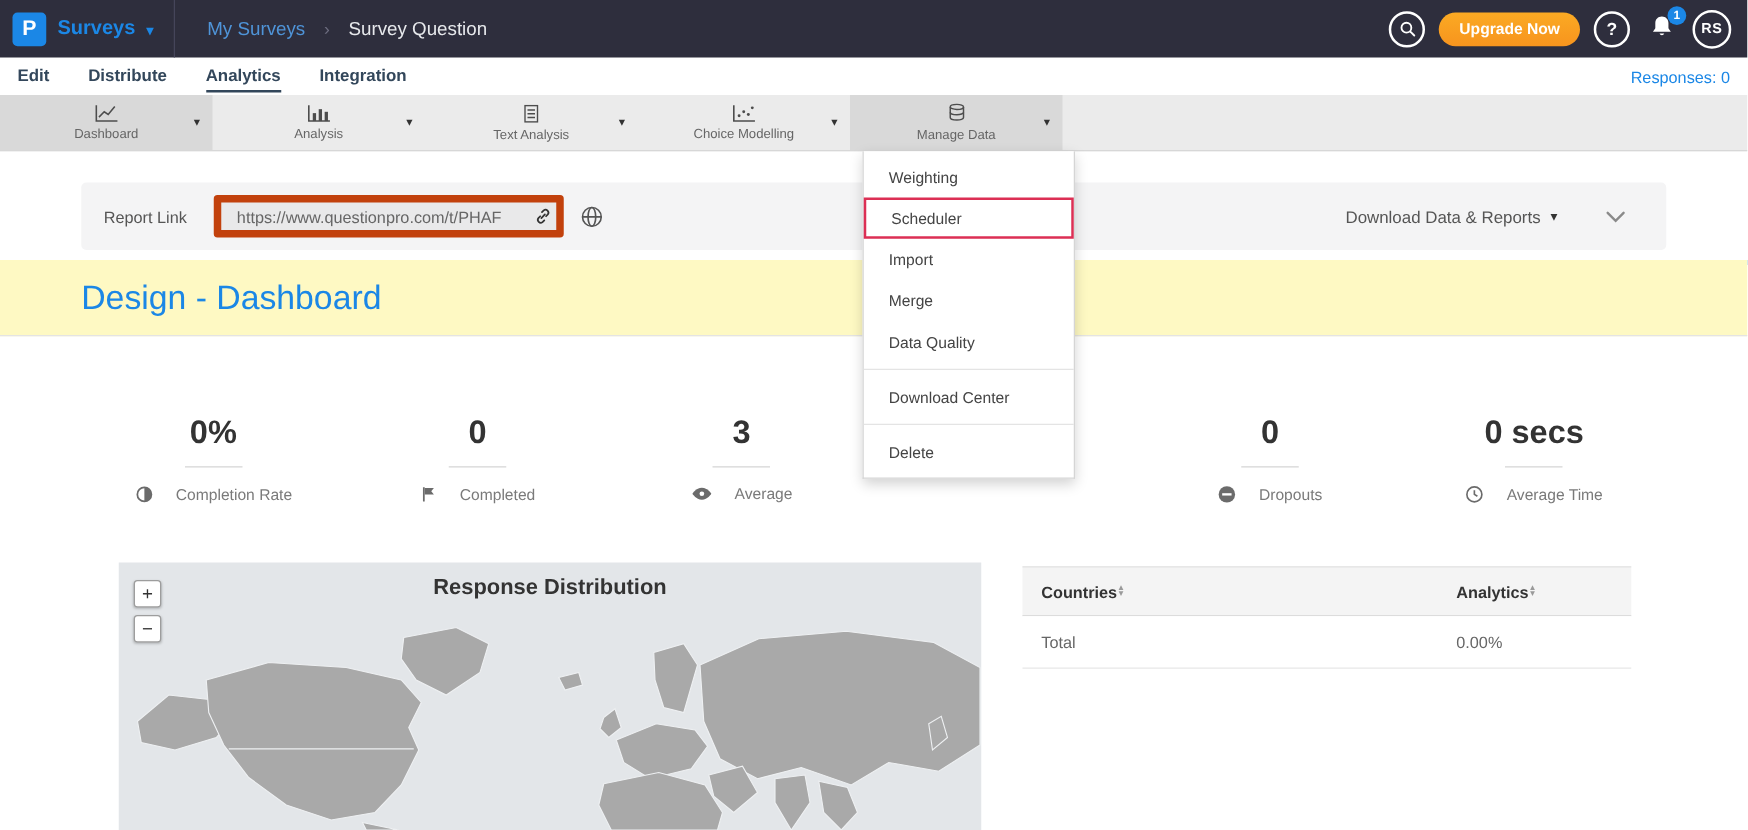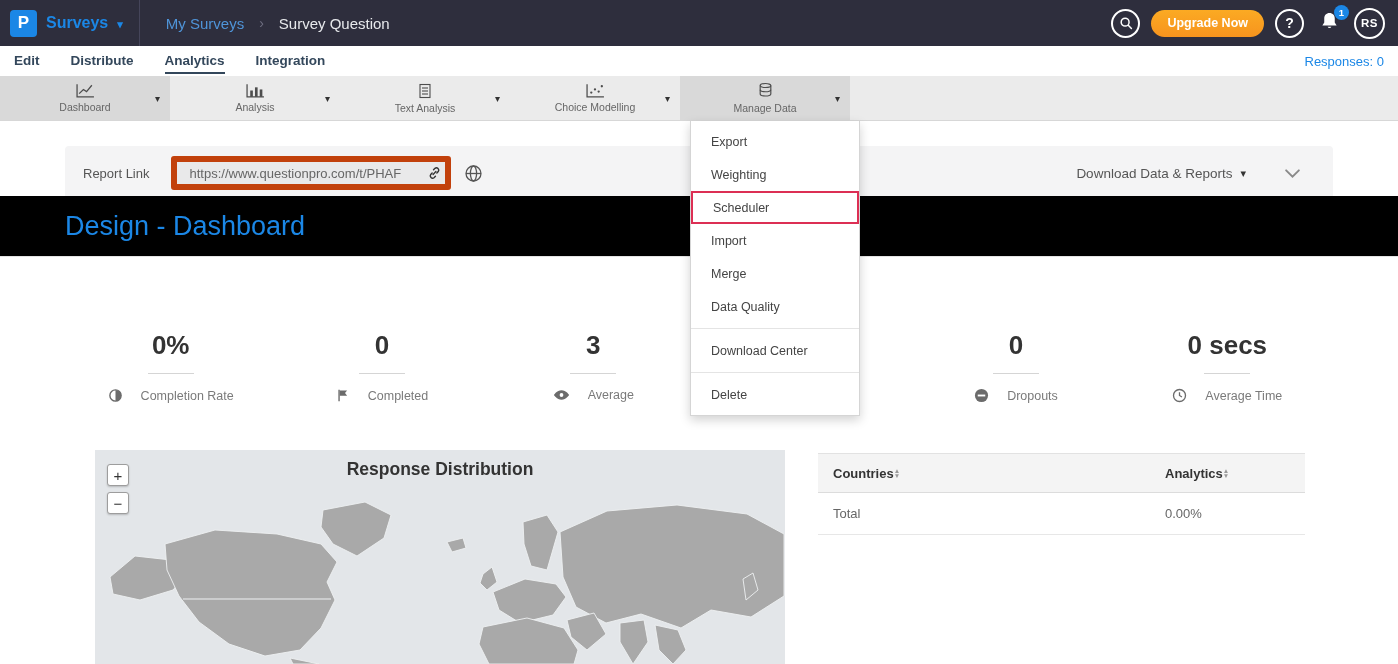--- a/index.html
+++ b/index.html
@@ -51,21 +51,21 @@
   .report-input-wrap { position:relative; margin-left:22px; }
   .report-input { width:280px; height:34px; background:#e9e9ea; border:6px solid #c2410c; border-radius:3px; padding:0 34px 0 12px; font-size:13px; color:#666; font-family:inherit; }
   .link-icon { position:absolute; right:9px; top:50%; transform:translateY(-50%); color:#333; cursor:pointer; }
   .globe-btn { margin-left:13px; color:#555; cursor:pointer; }
   .download-group { margin-left:auto; display:flex; align-items:center; gap:8px; color:#555; font-size:13.5px; cursor:pointer; }
   .download-caret { color:#333; font-size:11px; }
   .band-chevron { margin-left:38px; margin-right:32px; color:#8a8a8a; cursor:pointer; }
 
   
   .blue-rule { position:absolute; top:208px; left:0; right:0; height:4px; background:#1b87e6; }
-  .title-section { position:absolute; top:196px; left:0; right:0; height:61px; background:#000000; border-bottom:1px solid #e4e4e4; display:flex; align-items:center; }
+  .title-section { position:absolute; top:208px; left:0; right:0; height:61px; background:#fef9c3; border-bottom:1px solid #e4e4e4; display:flex; align-items:center; }
   .page-title { margin-left:65px; color:#1b87e6; font-size:27px; font-weight:500; }
 
   
   .stats-row { position:absolute; top:330px; left:65px; right:65px; display:grid; grid-template-columns:repeat(6,1fr); }
   .stat { display:flex; flex-direction:column; align-items:center; }
   .stat-value { font-size:26px; font-weight:700; color:#333; }
   .stat-rule { width:46px; height:1px; background:#d5d5d5; margin:12px 0 14px; }
   .stat-meta { display:flex; align-items:center; gap:18px; color:#7a7a7a; font-size:12.5px; }
   .stat-icon { color:#6b6b6b; display:flex; }
 
@@ -348,21 +348,20 @@
       </span>
     </div>
   </div>
   <div class="tbl-row">
     <span class="td-country">Total</span>
     <span class="td-responses">0.00%</span>
   </div>
 </section>
 
 <div class="dropdown">
-  <div class="dd-item">Export</div>
   <div class="dd-item">Weighting</div>
   <div class="dd-item highlighted">Scheduler</div>
   <div class="dd-item">Import</div>
   <div class="dd-item">Merge</div>
   <div class="dd-item">Data Quality</div>
   <div class="dd-divider"></div>
   <div class="dd-item">Download Center</div>
   <div class="dd-divider"></div>
   <div class="dd-item">Delete</div>
 </div>

